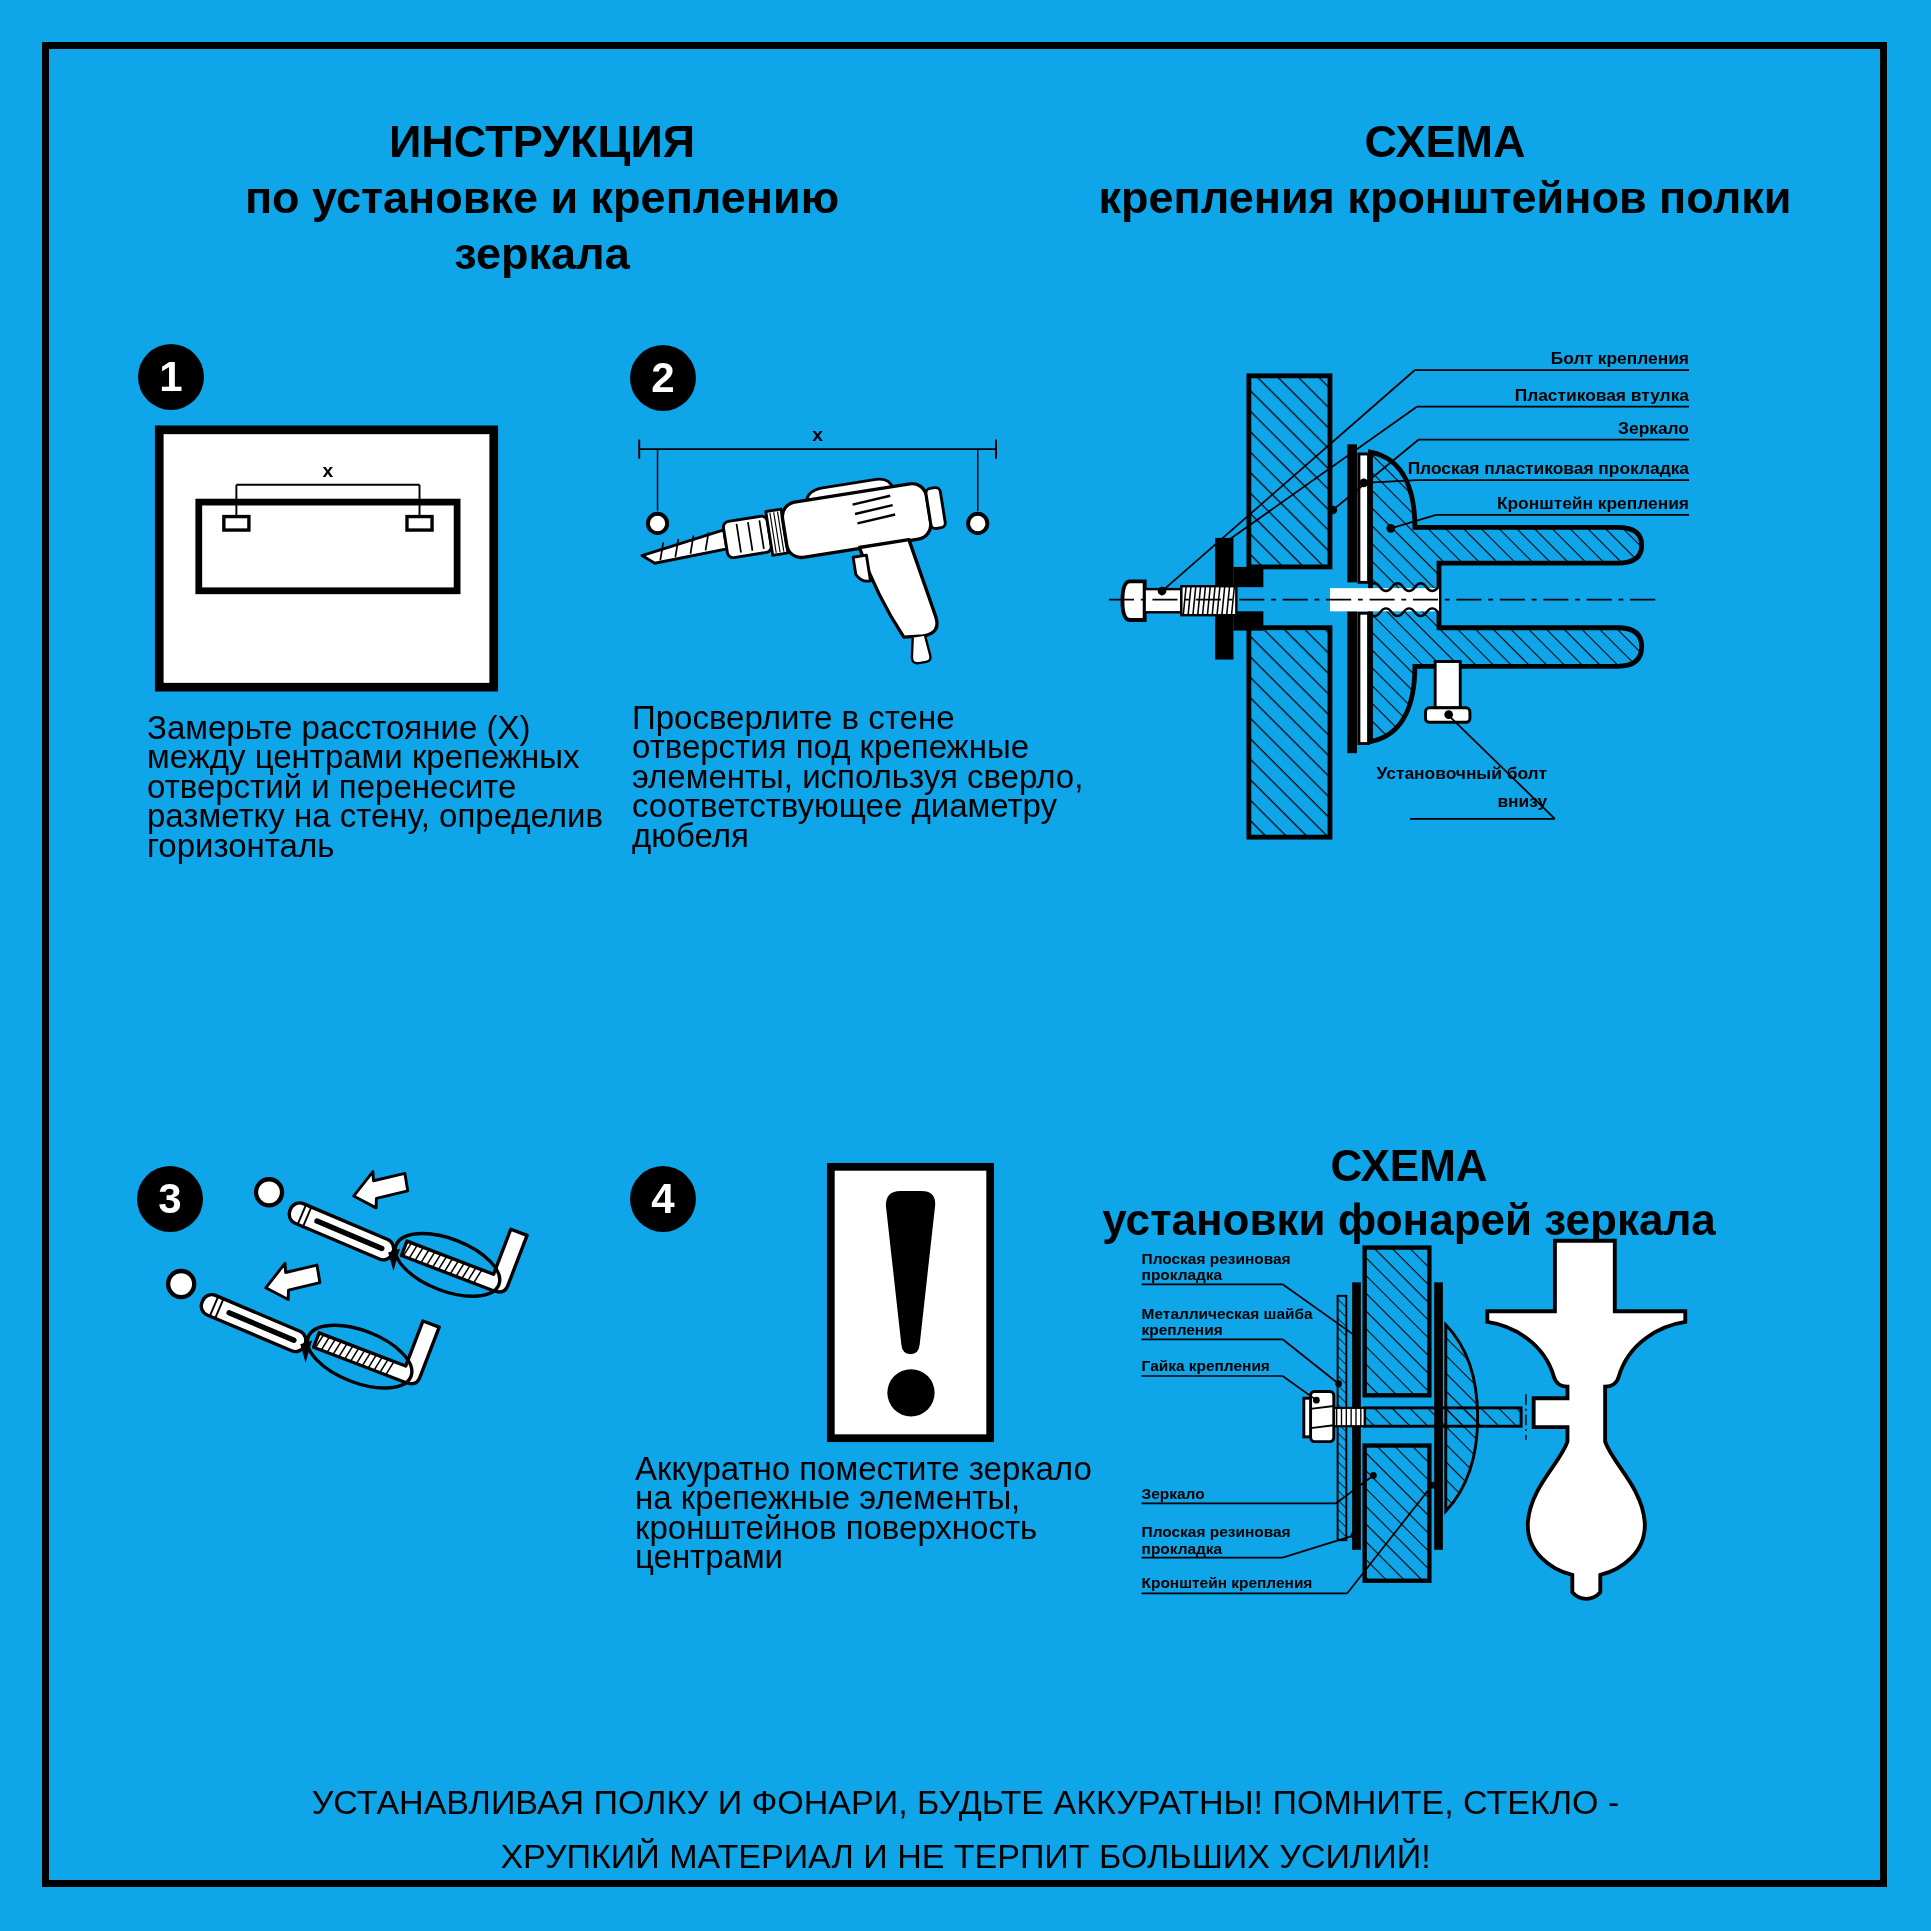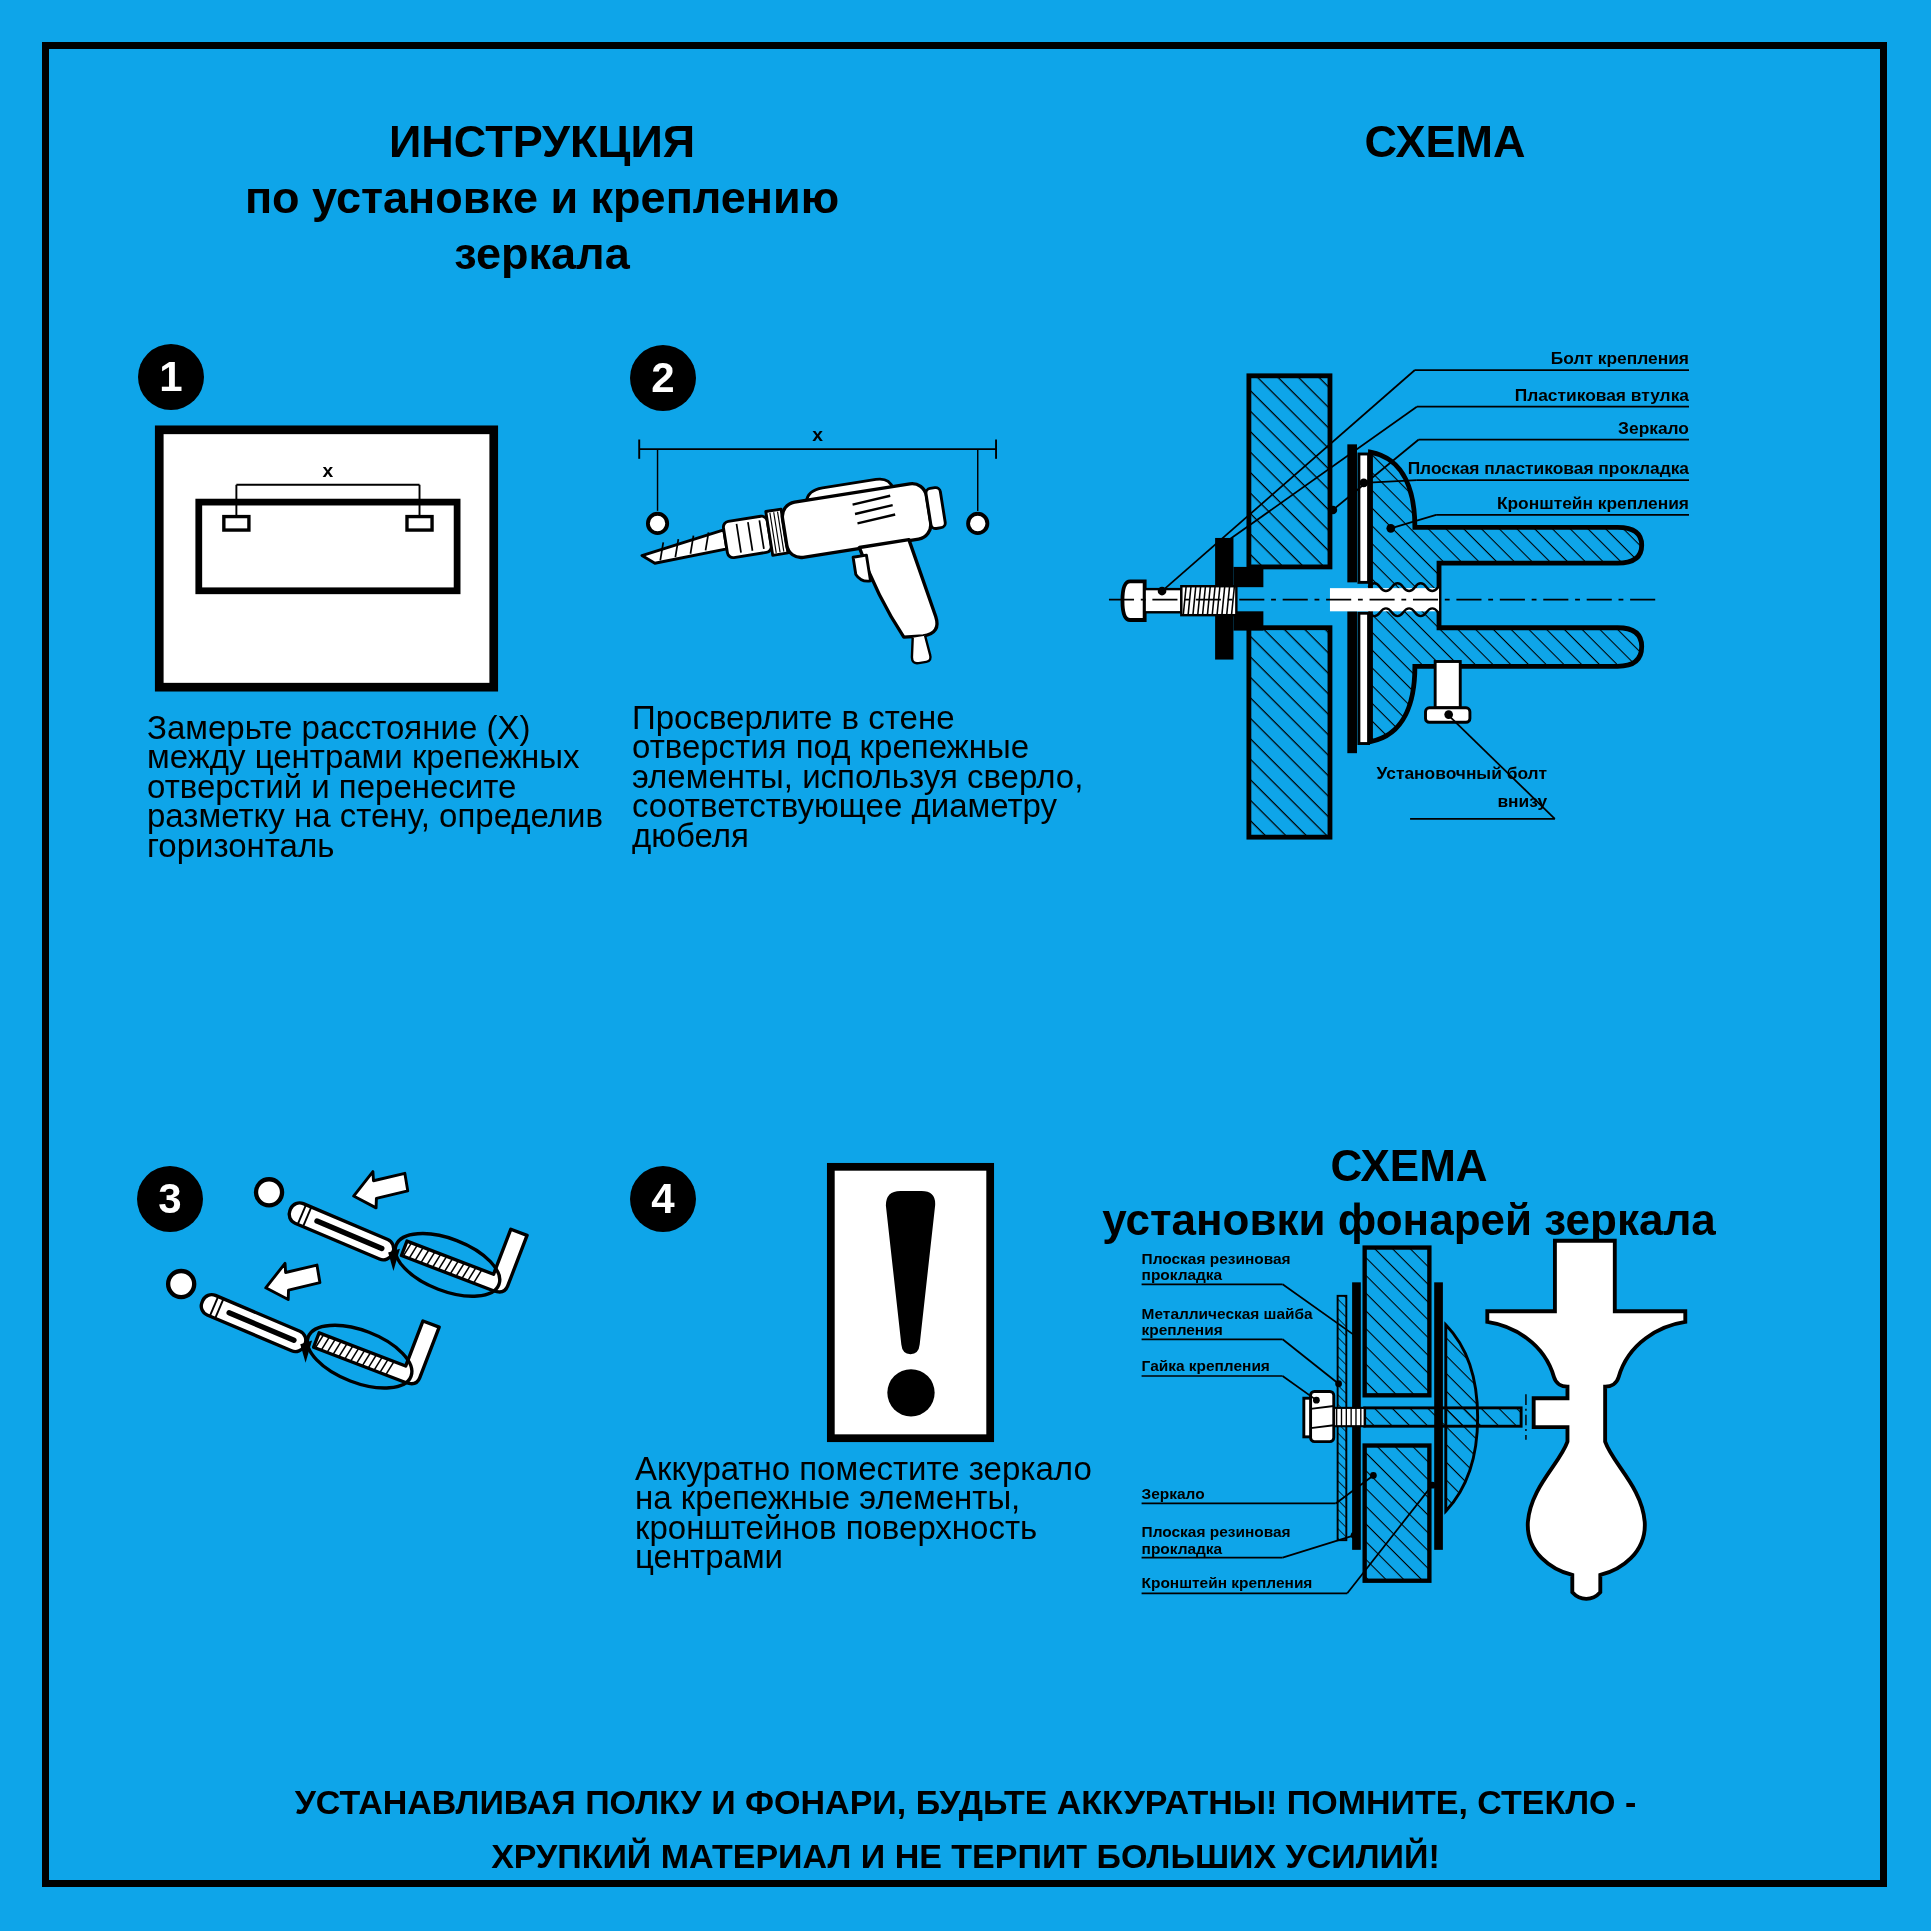--- a/index.html
+++ b/index.html
@@ -5,21 +5,21 @@
   html,body{margin:0;padding:0;background:#fff;}
   .page{position:relative;width:1931px;height:1931px;background:#0ea5e9;color:#000;
         font-family:"Liberation Sans",sans-serif;overflow:hidden;}
   .frame{position:absolute;left:42px;top:42px;right:44px;bottom:44px;border:7.7px solid #000;}
   .title{position:absolute;text-align:center;font-weight:bold;font-size:45px;line-height:56px;}
   .title.small{font-size:44px;line-height:54px;}
   .badge{position:absolute;width:66px;height:66px;border-radius:50%;background:#000;color:#fff;
          display:flex;align-items:center;justify-content:center;font-weight:bold;font-size:42px;}
   .step-text{position:absolute;font-size:33px;line-height:29.4px;}
   .warning{position:absolute;left:58px;right:58px;top:1775px;text-align:center;
-           font-weight:bold;font-size:34px;line-height:54px;}
+           font-weight:normal;font-size:34px;line-height:54px;}
   svg.ill{position:absolute;}
   .dim{font:bold 20px "Liberation Sans",sans-serif;fill:#000;}
   .lbl18{font:bold 18px "Liberation Sans",sans-serif;fill:#000;}
   .lbl16{font:bold 16px "Liberation Sans",sans-serif;fill:#000;}
 </style>
 </head>
 <body>
 
 <div class="page">
 
@@ -38,20 +38,21 @@
   </svg>
 
   <div class="frame"></div>
 
   <div class="title" style="left:156px;top:114px;width:772px;">
     <div>ИНСТРУКЦИЯ</div>
     <div>по установке и креплению зеркала</div>
   </div>
   <div class="title" style="left:1059px;top:114px;width:772px;">
     <div>СХЕМА</div>
+    <div>крепления кронштейнов полки</div>
   </div>
   <div class="title small" style="left:1023px;top:1139px;width:772px;">
     <div>СХЕМА</div>
     <div>установки фонарей зеркала</div>
   </div>
 
   <div class="badge" style="left:138px;top:344px;">
       <span>1</span>
     </div>
   <div class="badge" style="left:630px;top:345px;">

